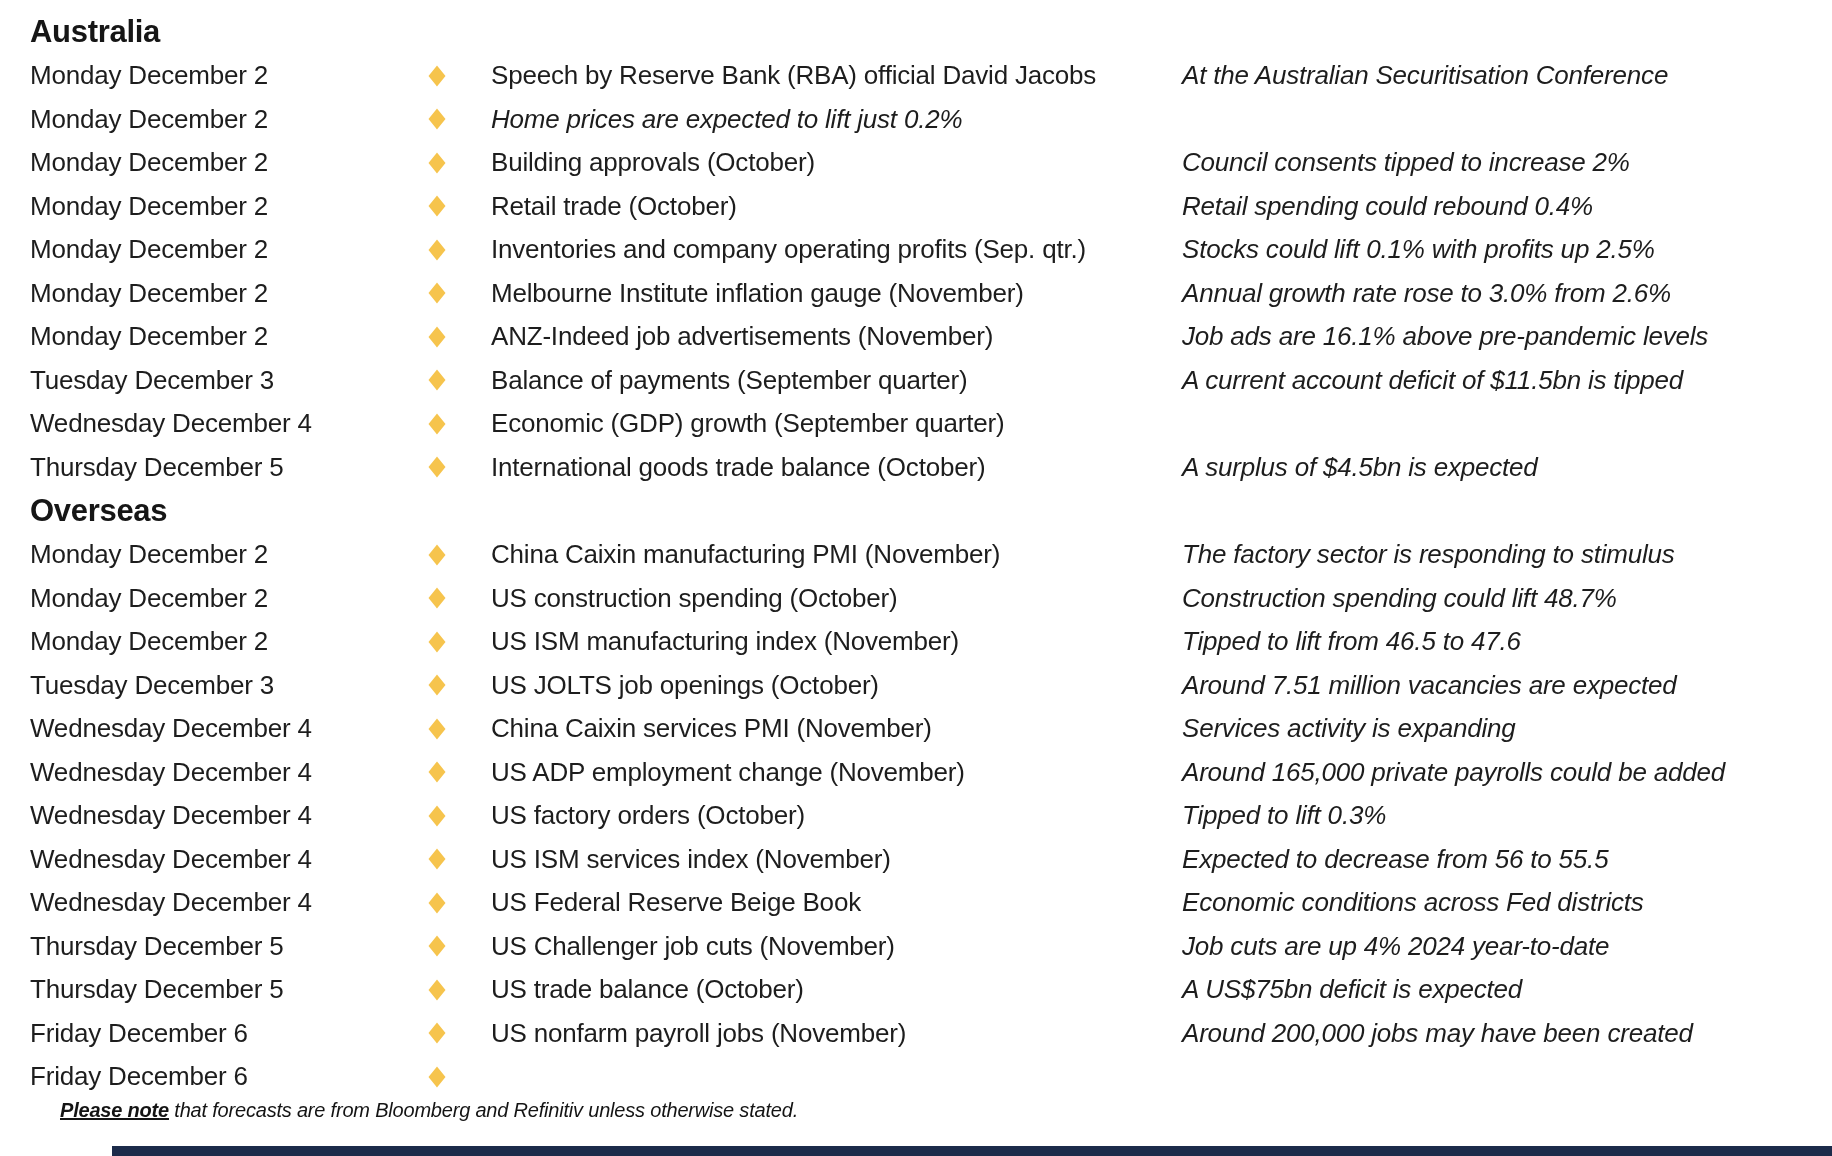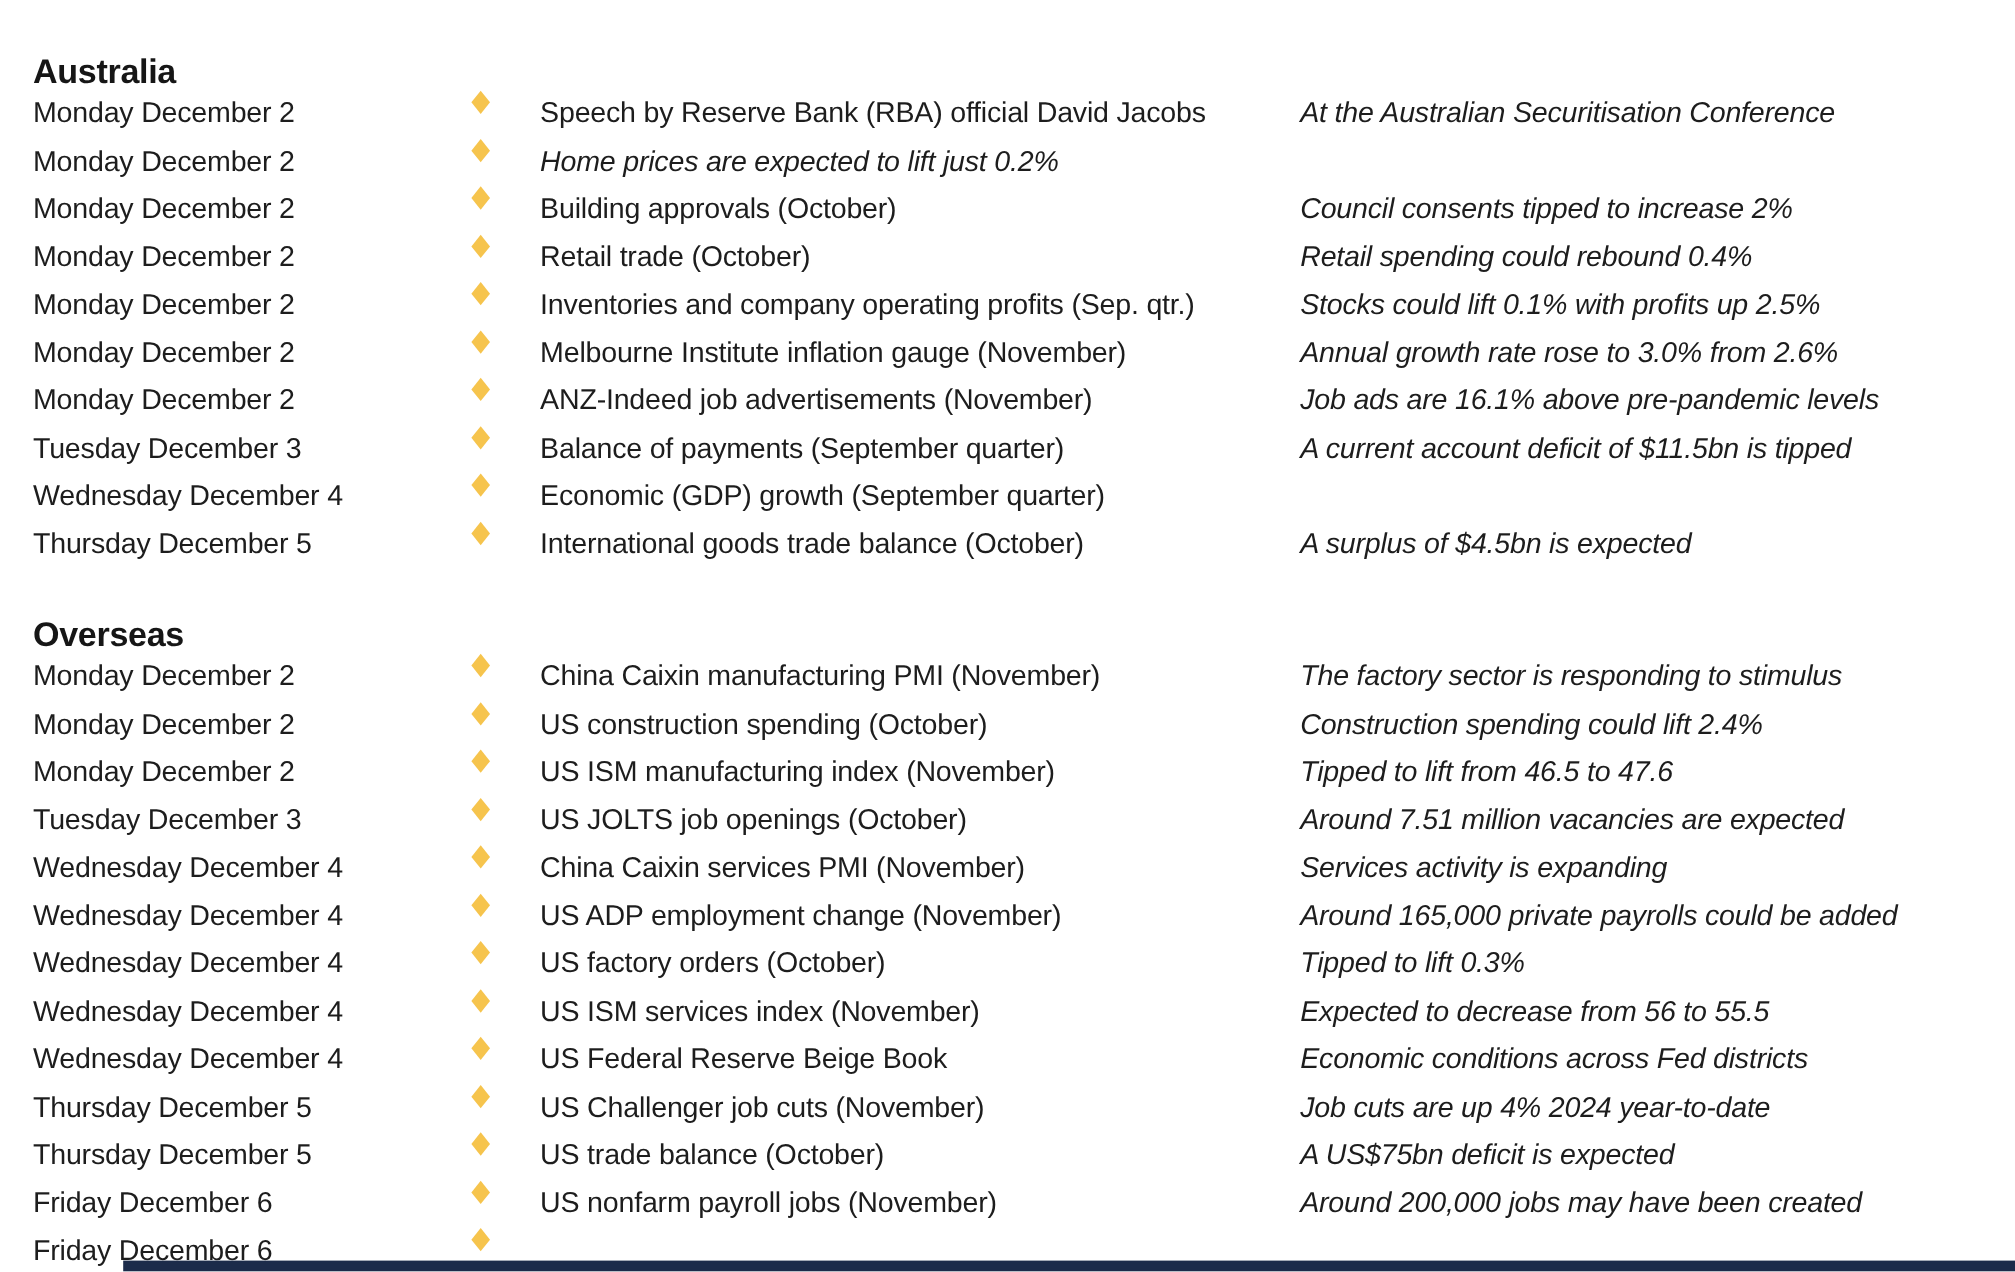--- a/index.html
+++ b/index.html
@@ -15,25 +15,24 @@
     position:absolute;inset:0;
     padding:10px 0 0 30px;
     box-sizing:border-box;
   }
   .heading{
     height:44px;
     display:flex;align-items:center;
     font-size:31px;font-weight:bold;
     letter-spacing:-0.3px;
     color:#161616;
-    margin-top:33px;
   }
   .row{
     height:43.5px;
-    display:flex;align-items:flex-start;
+    display:flex;align-items:center;
     font-size:26px;
     letter-spacing:-0.2px;
   }
   .col-date{width:397px;flex:0 0 397px;}
   .col-bullet{
     width:64px;flex:0 0 64px;
     display:flex;align-items:center;justify-content:flex-start;
     padding-left:2px;box-sizing:border-box;
   }
   .diamond{
@@ -161,21 +160,21 @@
         </span>
         <span class="col-event">China Caixin manufacturing PMI (November)</span>
         <span class="col-note">The factory sector is responding to stimulus</span>
       </div>
       <div class="row">
         <span class="col-date">Monday December 2</span>
         <span class="col-bullet">
           <i class="diamond"></i>
         </span>
         <span class="col-event">US construction spending (October)</span>
-        <span class="col-note">Construction spending could lift 2.4%</span>
+        <span class="col-note">Construction spending could lift 48.7%</span>
       </div>
       <div class="row">
         <span class="col-date">Monday December 2</span>
         <span class="col-bullet">
           <i class="diamond"></i>
         </span>
         <span class="col-event">US ISM manufacturing index (November)</span>
         <span class="col-note">Tipped to lift from 46.5 to 47.6</span>
       </div>
       <div class="row">

